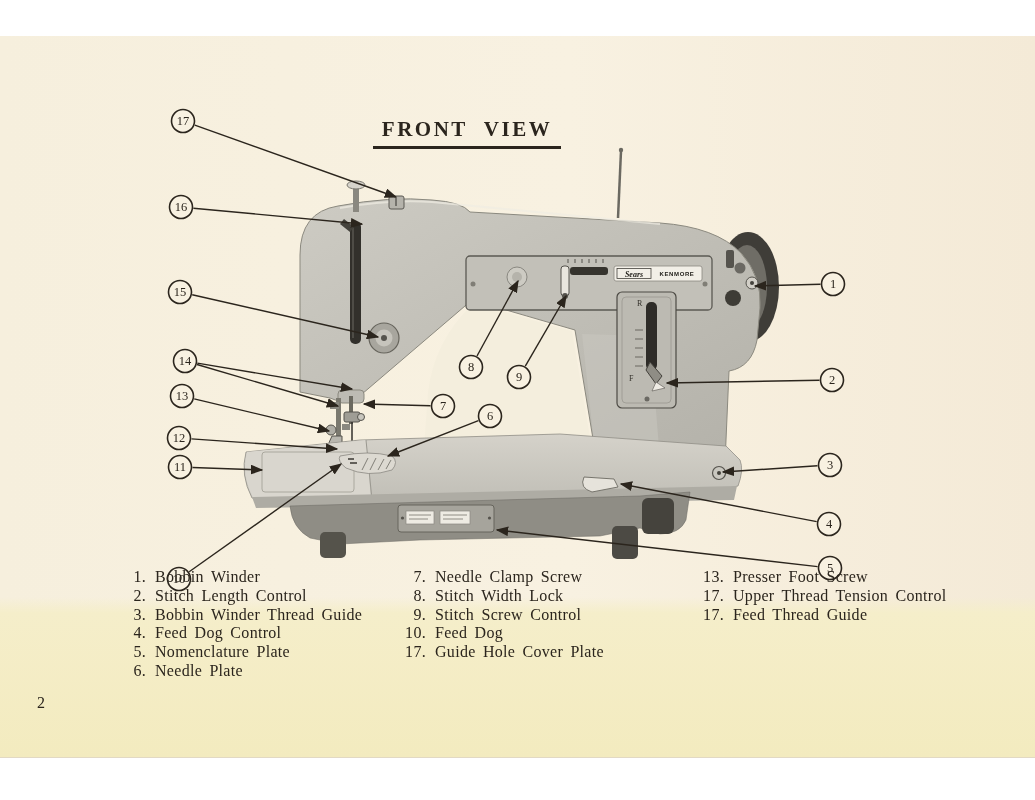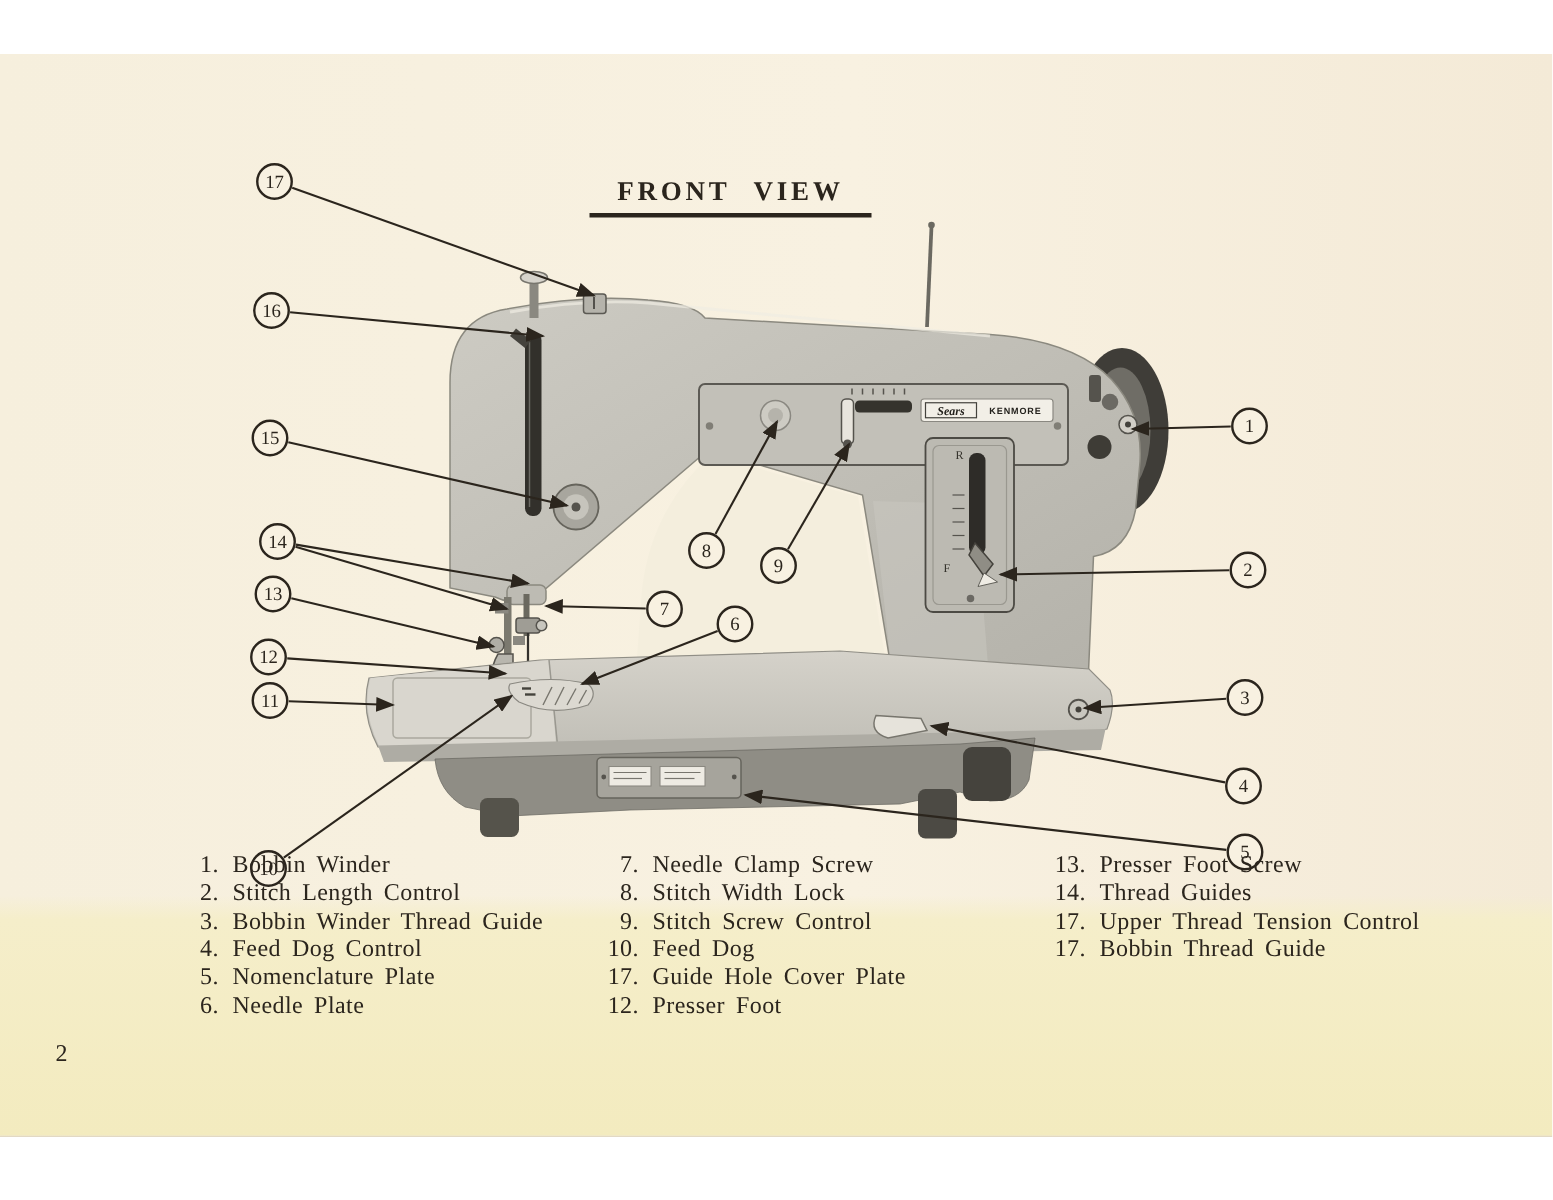--- a/index.html
+++ b/index.html
@@ -17,22 +17,22 @@
   .page-bg{
     position:absolute;left:0;top:36px;width:1035px;height:722px;
     background:linear-gradient(90deg,#f6efdd 0%,var(--page-bg) 55%,#f4ead7 100%);
     box-shadow:0 -1px 0 #e2d9c4 inset;
   }
   .legend-band{
     position:absolute;left:0;top:597px;width:1035px;height:160px;
     background:linear-gradient(180deg,rgba(245,238,202,0) 0px,var(--band-bg) 16px,#f3ebbf 100%);
   }
   .page-title{
-    position:absolute;left:393px;top:117px;width:188px;
-    text-align:center;font-size:18px;font-weight:bold;
+    position:absolute;left:373px;top:117px;width:188px;
+    text-align:center;font-size:21px;font-weight:bold;
     letter-spacing:2.5px;word-spacing:9px;
     padding-bottom:4px;border-bottom:3px solid var(--ink);
   }
   .diagram{position:absolute;left:0;top:0;}
   .legend-col{position:absolute;top:568px;}
   .legend-col .legend-row{display:flex;height:18.8px;line-height:18.8px;font-size:16px;letter-spacing:.3px;word-spacing:3px;}
   .legend-col .num{display:inline-block;text-align:right;margin-right:9px;flex:none;}
   #legend-col-0{left:116px;} #legend-col-0 .num{width:30px;}
   #legend-col-1{left:394px;} #legend-col-1 .num{width:32px;}
   #legend-col-2{left:692px;} #legend-col-2 .num{width:32px;}
@@ -338,38 +338,30 @@
         <span class="lab">Stitch Screw Control</span>
       </div>
       <div class="legend-row">
         <span class="num">10.</span>
         <span class="lab">Feed Dog</span>
       </div>
       <div class="legend-row">
         <span class="num">17.</span>
         <span class="lab">Guide Hole Cover Plate</span>
       </div>
-      <div class="legend-row">
-        <span class="num">12.</span>
-        <span class="lab">Presser Foot</span>
-      </div>
     </div>
   <div id="legend-col-2" class="legend-col">
       <div class="legend-row">
         <span class="num">13.</span>
         <span class="lab">Presser Foot Screw</span>
       </div>
       <div class="legend-row">
-        <span class="num">14.</span>
-        <span class="lab">Thread Guides</span>
-      </div>
-      <div class="legend-row">
         <span class="num">17.</span>
         <span class="lab">Upper Thread Tension Control</span>
       </div>
       <div class="legend-row">
         <span class="num">17.</span>
-        <span class="lab">Bobbin Thread Guide</span>
+        <span class="lab">Feed Thread Guide</span>
       </div>
     </div>
 
   <div class="page-number">2</div>
 </div>
 
 </body></html>

